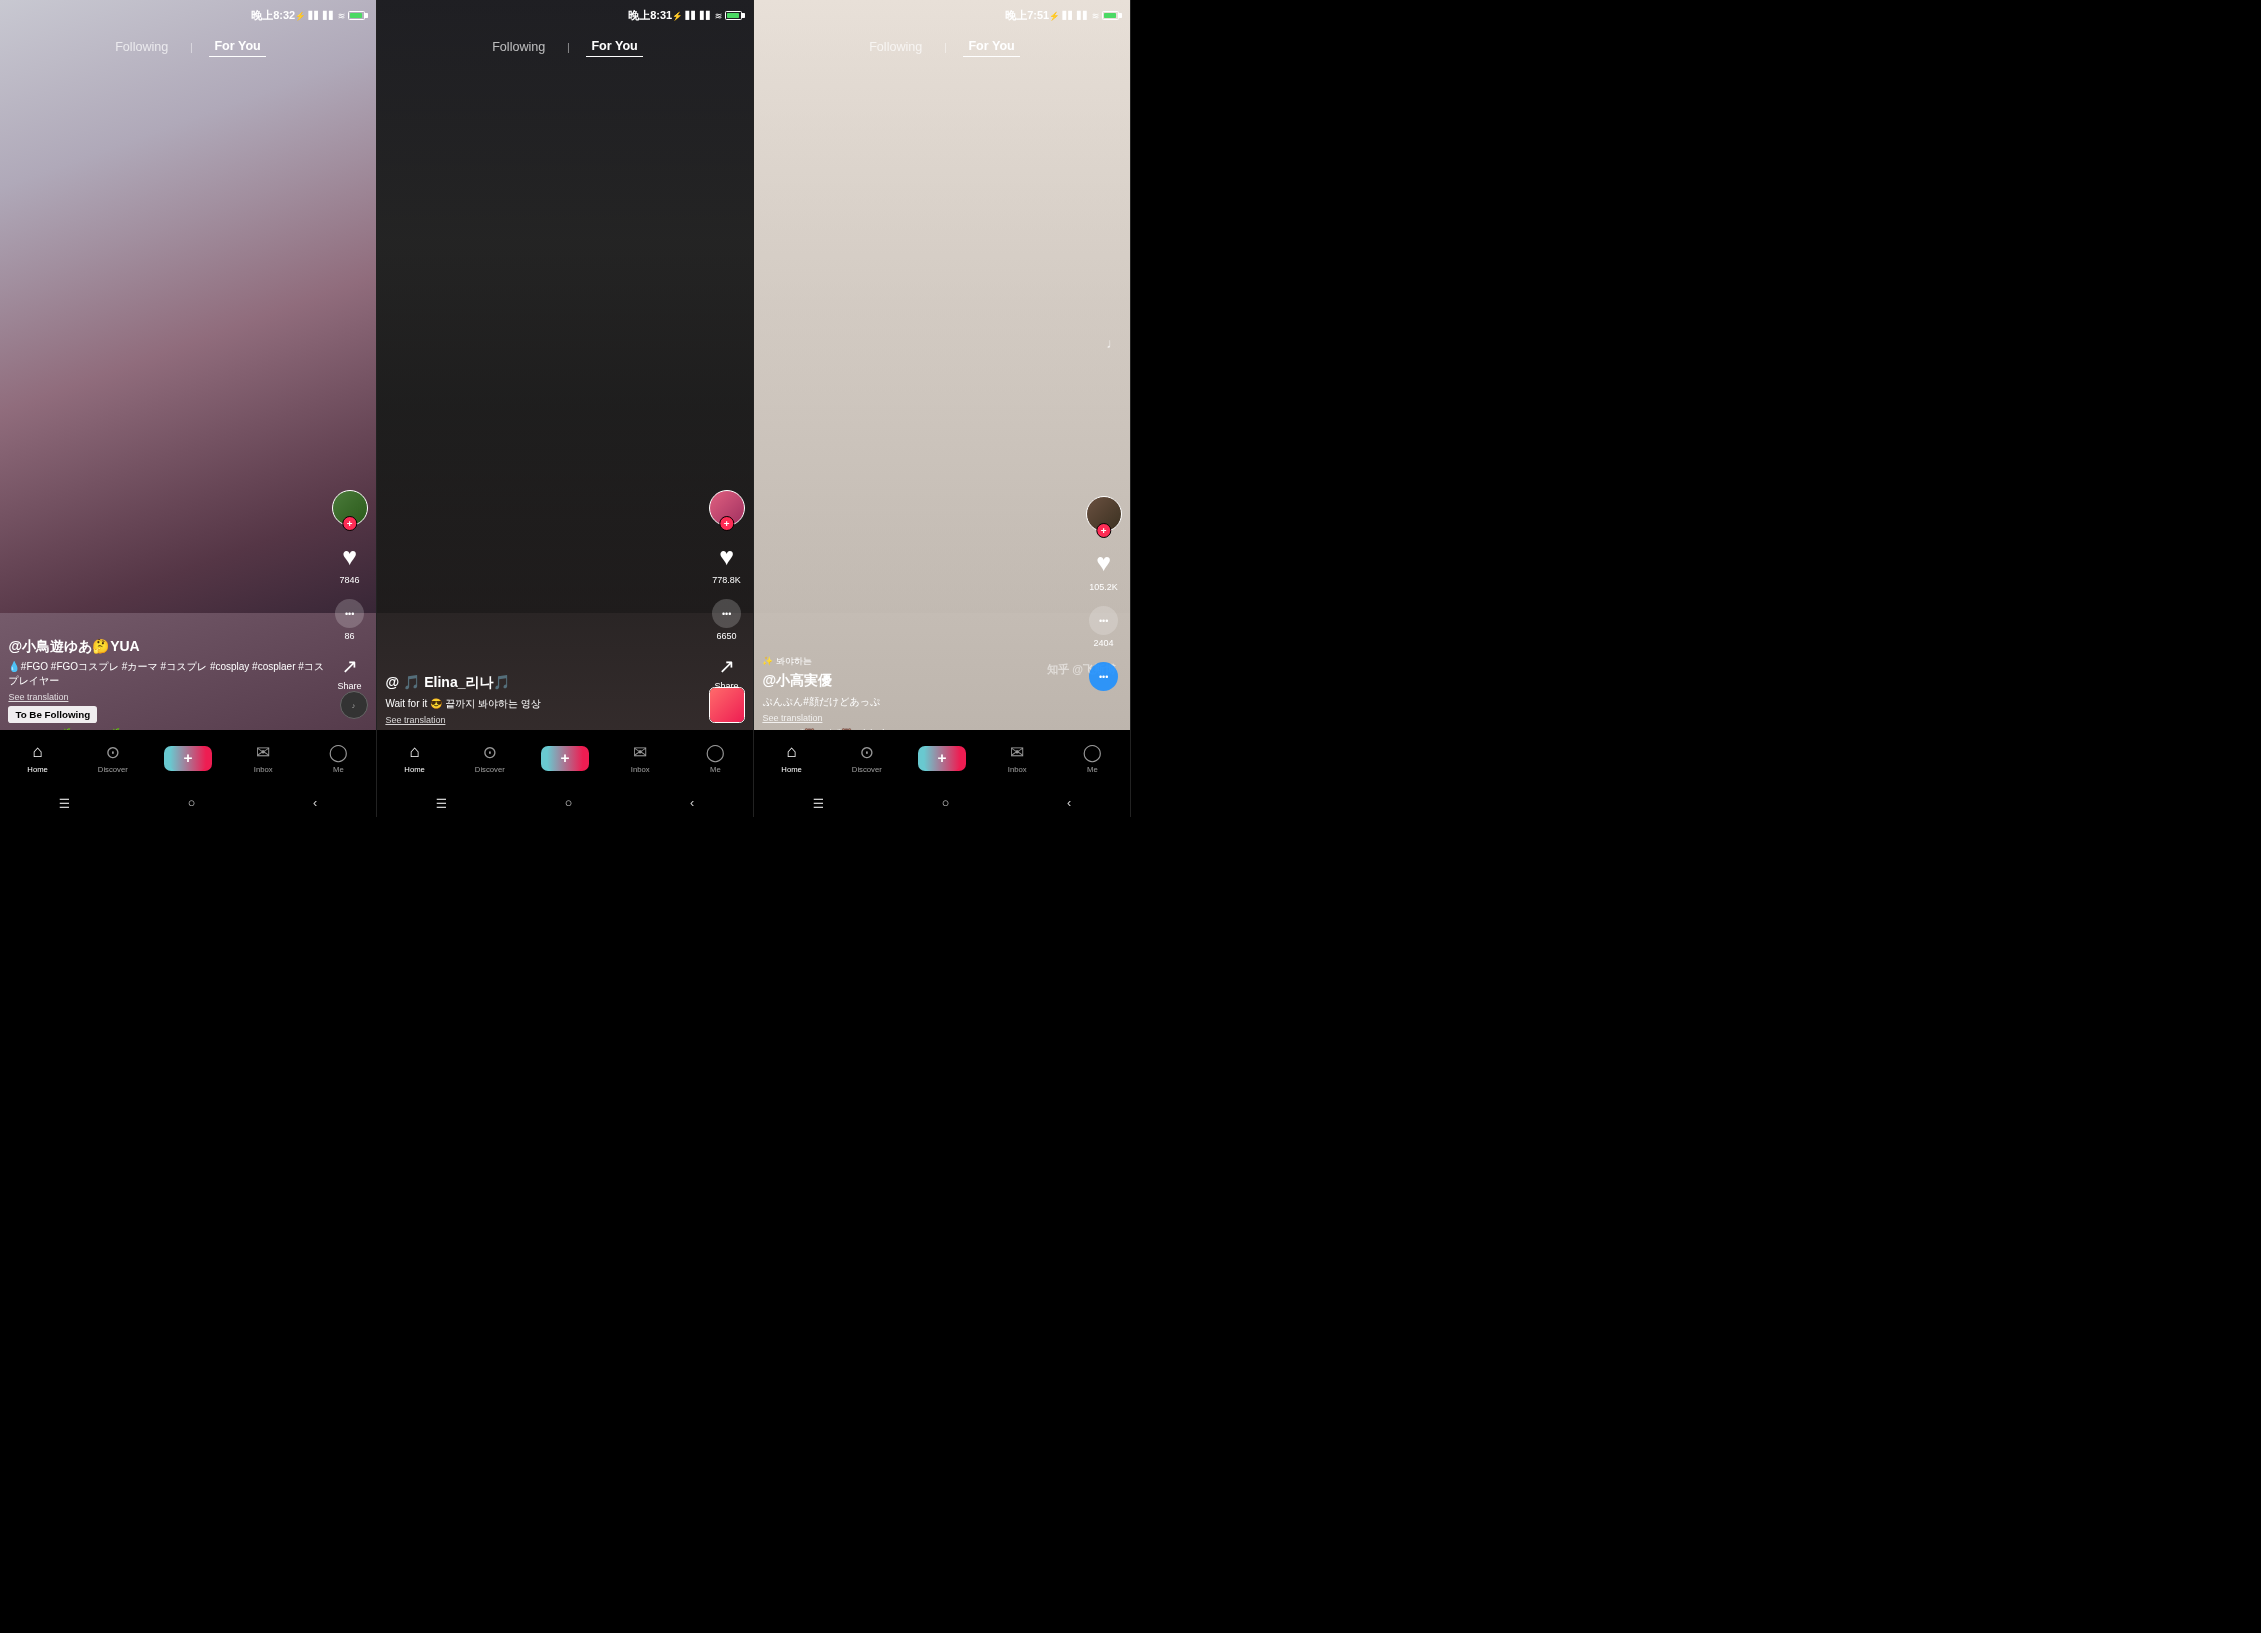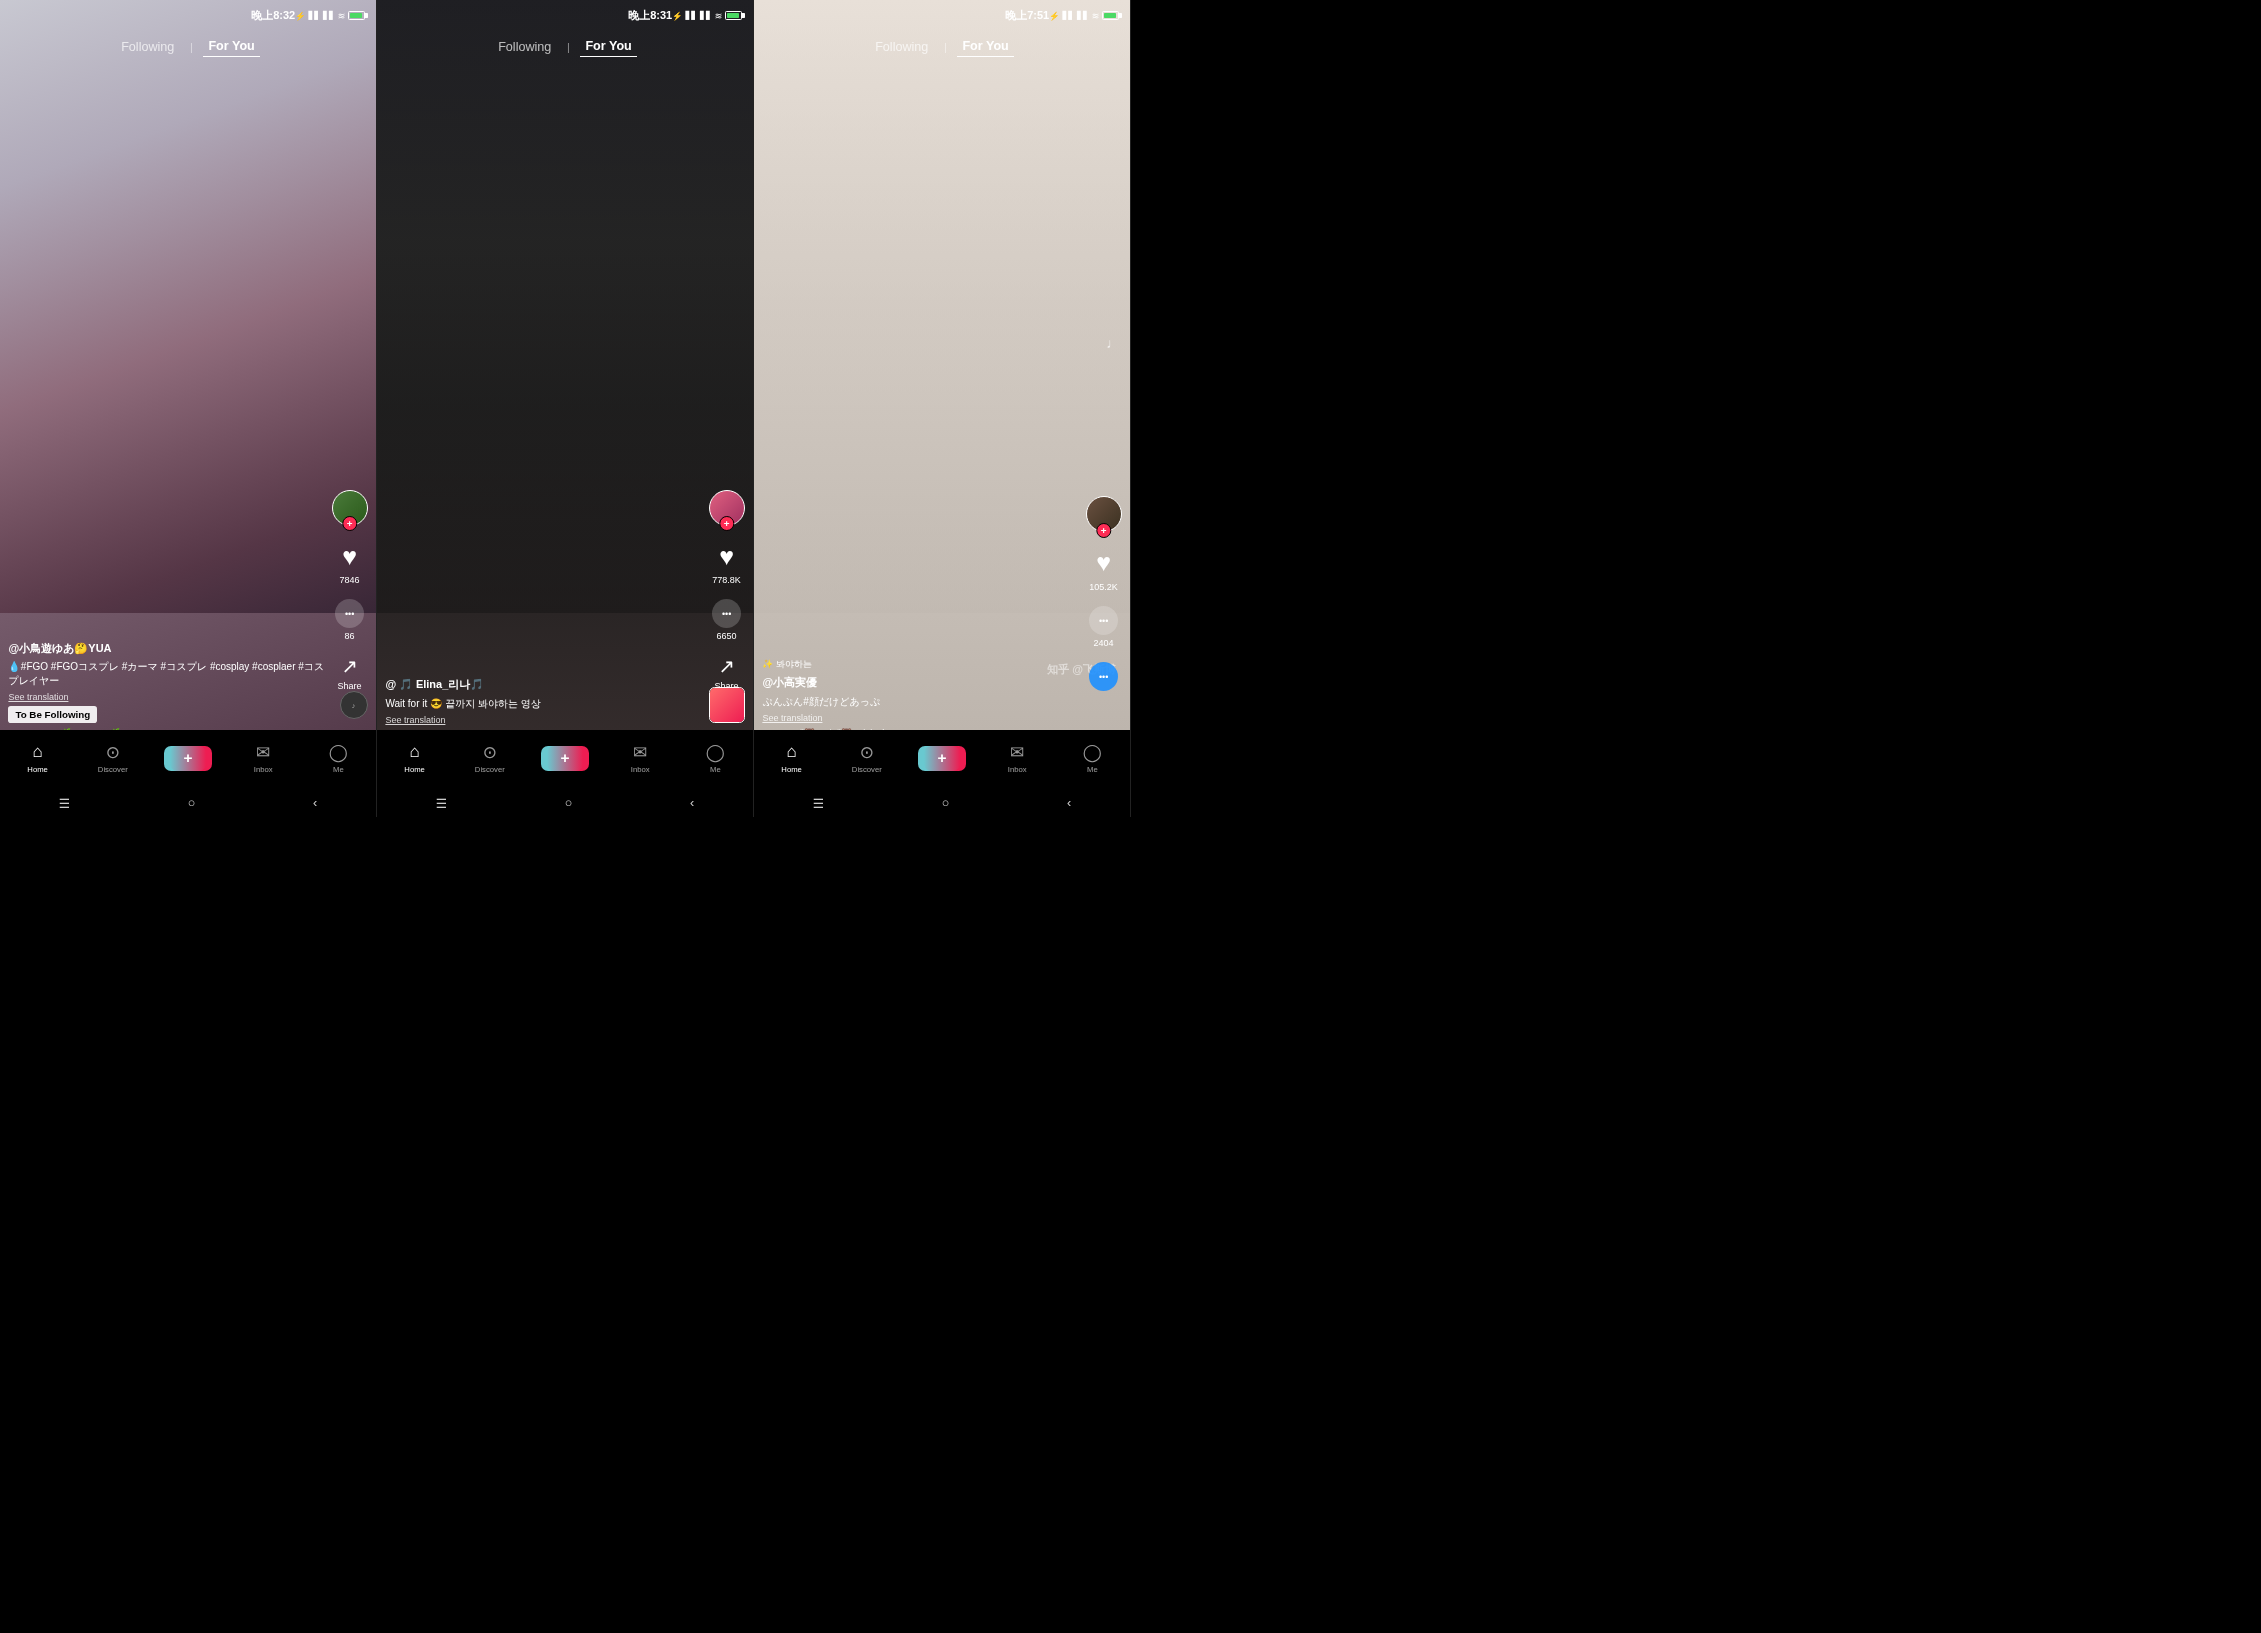--- a/index.html
+++ b/index.html
@@ -95,21 +95,21 @@
     }
 
     
     .nav-tabs {
       position: absolute;
       top: 31px; left: 0; right: 0;
       height: 31px;
       display: flex;
       align-items: center;
       justify-content: center;
-      gap: 10px;
+      gap: 16px;
       z-index: 10;
     }
 
     .nav-tab {
       color: rgba(255,255,255,0.7);
       font-size: 12.6px;
       font-weight: 500;
       cursor: pointer;
       padding: 2.8px 5.6px;
     }
@@ -225,21 +225,21 @@
     .bottom-content {
       position: absolute;
       bottom: 77px;
       left: 8.4px;
       right: 49px;
       z-index: 10;
     }
 
     .username {
       color: #fff;
-      font-size: 11px;
+      font-size: 14px;
       font-weight: 700;
       margin-bottom: 4.2px;
     }
 
     .caption {
       color: #fff;
       font-size: 10px;
       line-height: 1.4;
       margin-bottom: 4.2px;
     }

